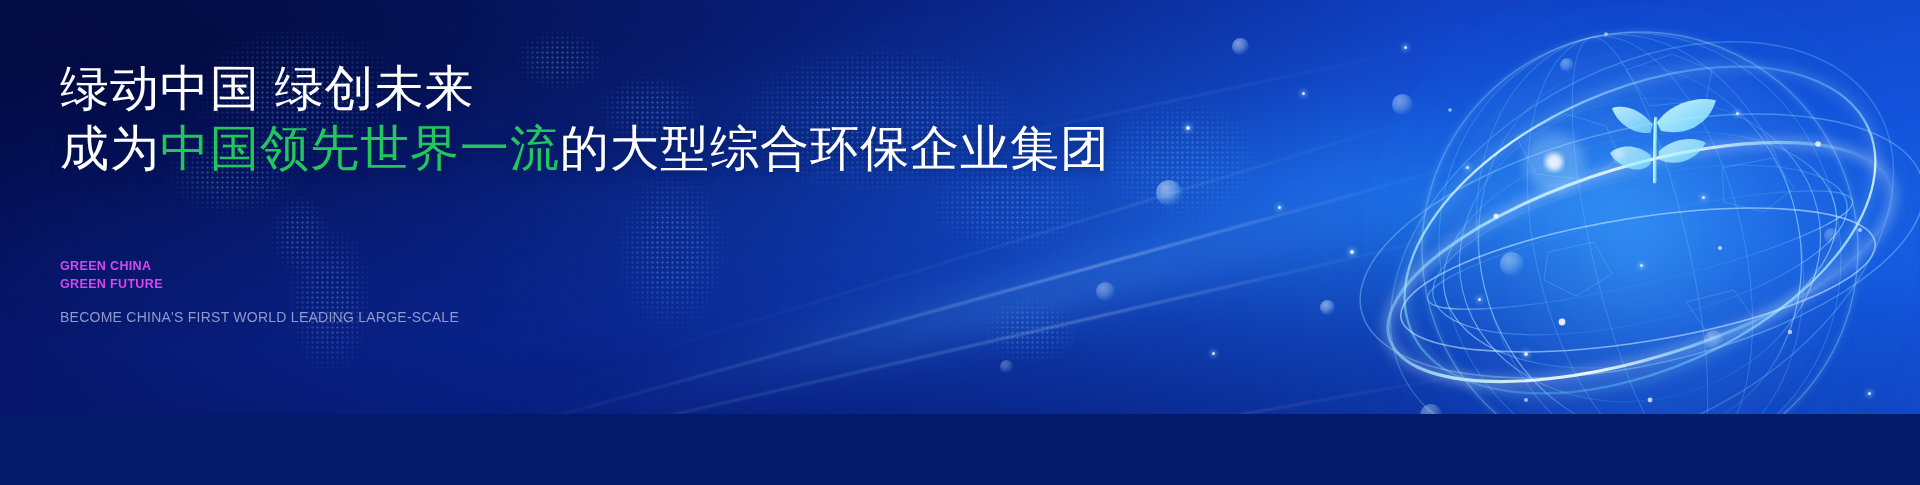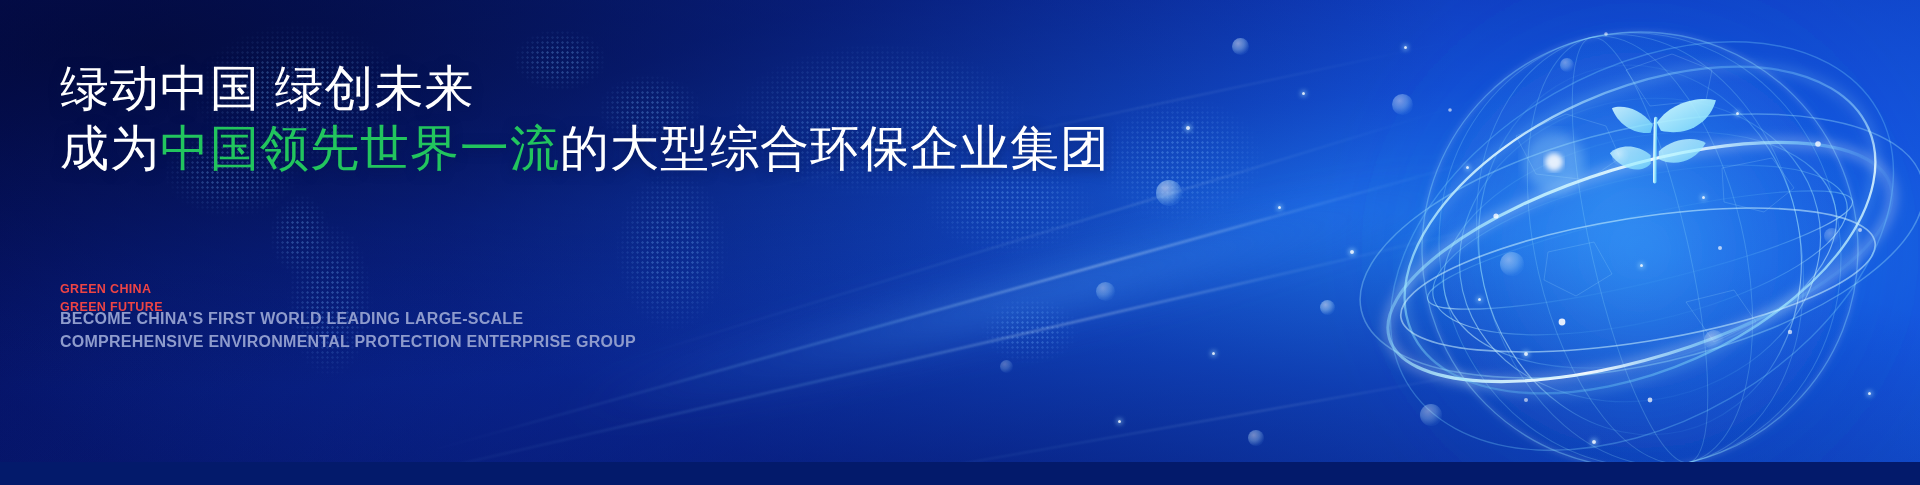--- a/index.html
+++ b/index.html
@@ -7,21 +7,21 @@
   html, body {
     width:1920px; height:485px;
     overflow:hidden;
     background:#031a6b;
     font-family:"Liberation Sans", sans-serif;
   }
 
   
   #banner{
     position:relative;
-    width:1920px; height:462px;
+    width:1920px; height:414px;
     overflow:hidden;
     background:#0a1f86;
   }
 
   
   .bg-base{
     position:absolute; inset:0;
     background:
       radial-gradient(125% 150% at 78% 52%,
         rgba(32,120,235,0.95) 0%,
@@ -150,29 +150,28 @@
   .headline .hl-red{ color:#22c55e; }
   .headline.line2{ margin-top:2px; }
 
   .sub-en{
     position:absolute;
     left:60px; top:258px;
     font-size:12.5px;
     font-weight:bold;
     line-height:1.42;
     letter-spacing:0.35px;
-    color:#ef4444;
+    color:#d946ef;
     white-space:nowrap;
-    margin-top:23px;
   }
   .tag-en{
     position:absolute;
     left:60px; top:308px;
-    font-size:16px;
-    font-weight:bold;
+    font-size:14px;
+    font-weight:normal;
     line-height:1.42;
     letter-spacing:0.25px;
     color:#8e9bcc;
     white-space:nowrap;
   }
 </style>
 </head>
 <body>
 
 <div id="banner">
@@ -352,16 +351,15 @@
     <div class="headline line2"><span>成为</span><span class="hl-red">中国领先世界一流</span><span>的大型综合环保企业集团</span></div>
   </div>
 
   <div class="sub-en">
     <div>GREEN CHINA</div>
     <div>GREEN FUTURE</div>
   </div>
 
   <div class="tag-en">
     <div>BECOME CHINA'S FIRST WORLD LEADING LARGE-SCALE</div>
-    <div>COMPREHENSIVE ENVIRONMENTAL PROTECTION ENTERPRISE GROUP</div>
   </div>
 
 </div>
 
 </body></html>

